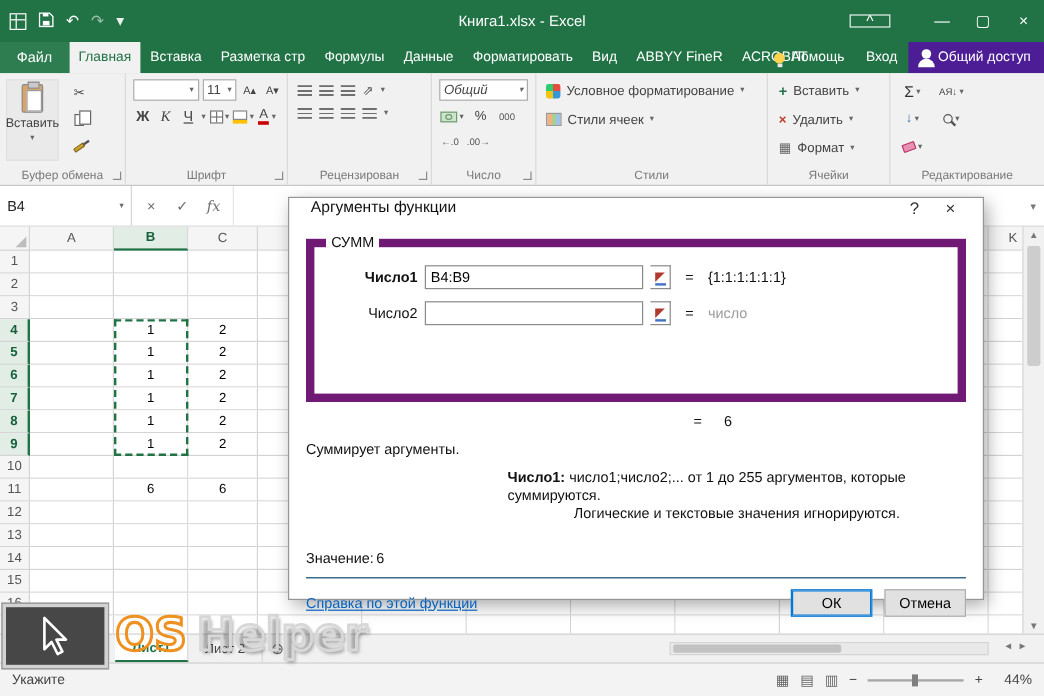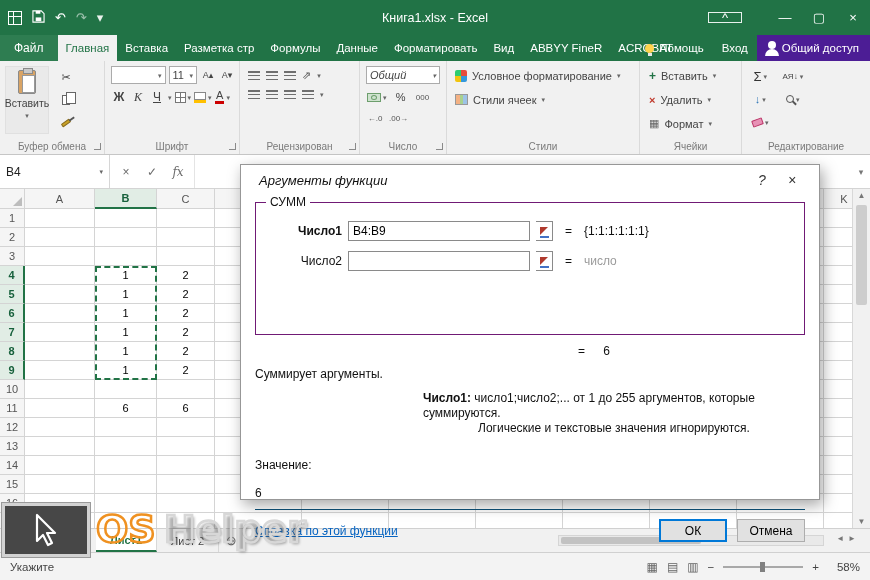--- a/index.html
+++ b/index.html
@@ -127,43 +127,43 @@
   .sel-overlay{position:absolute;left:95px;top:77px;width:62px;height:114px;border:2px dashed #217346;pointer-events:none;}
 
   
   .vscroll{position:absolute;right:0;top:189px;width:18px;height:339px;background:#f1f1f1;border-left:1px solid #d8d8d8;font-size:8px;color:#777;}
   .vs-up{position:absolute;top:2px;left:0;right:0;text-align:center;}
   .vs-dn{position:absolute;bottom:2px;left:0;right:0;text-align:center;}
   .vs-thumb{position:absolute;left:3px;right:3px;top:16px;height:100px;background:#cdcdcd;border-radius:2px;}
 
   
   .dialog{position:absolute;left:240px;top:164px;width:580px;height:336px;background:#fff;border:1px solid #979797;box-shadow:3px 5px 14px rgba(0,0,0,.35);z-index:20;font-size:12px;color:#111;}
-  .dlg-title{height:30px;display:flex;align-items:center;padding:0 12px 0 18px;font-size:13px;font-style:italic;}
+  .dlg-title{height:30px;display:flex;padding:0 12px 0 18px;font-size:13px;}
   .dlg-title .t{flex:1;}
   .dlg-help,.dlg-close{width:30px;text-align:center;font-size:14px;color:#333;}
   .dlg-body{padding:0 14px;}
-  .fnbox{border:1px solid #701a75;height:140px;padding:6px 8px;}
+  .fnbox{border:7px solid #701a75;height:140px;padding:6px 8px;}
   .fnbox legend{font-size:12px;padding:0 4px;margin-left:2px;color:#111;}
   .argrow{display:flex;align-items:center;margin:6px 0 10px;gap:6px;}
   .arglabel{width:78px;text-align:right;flex:0 0 auto;}
   .b{font-weight:bold;}
   .arginput{width:182px;height:20px;border:1px solid #8a8a8a;font:12px "Liberation Sans",sans-serif;padding:0 4px;}
   .rangebtn{width:17px;height:20px;border:1px solid #8a8a8a;border-left:none;background:#fff;display:flex;align-items:center;justify-content:center;}
   .range-arrow{width:9px;height:9px;position:relative;display:inline-block;}
   .range-arrow::before{content:'';position:absolute;top:0;left:0;border-right:8px solid transparent;border-top:8px solid #b03a2e;}
   .range-arrow::after{content:'';position:absolute;bottom:-2px;left:0;width:9px;height:2px;background:#4472c4;}
   .eq{margin-left:6px;}
   .argres{margin-left:6px;}
   .hint{color:#9b9b9b;}
   .dlg-result{margin:9px 0 0 323px;}
   .dlg-result .resval{margin-left:15px;}
   .dlg-summary{margin-top:9px;}
   .dlg-arghelp{margin:10px 0 0 168px;line-height:1.25;}
   .ah-line2{display:block;text-align:center;}
-  .dlg-value{margin-top:22px;display:flex;gap:14px;flex-direction:column;}
+  .dlg-value{margin-top:22px;display:flex;gap:2px;}
   .dlg-footer{margin-top:9px;border-top:1px solid #0c4a6e;padding-top:9px;display:flex;align-items:center;}
   .dlg-link{color:#0563c1;text-decoration:underline;flex:1;}
   .btn{min-width:68px;height:23px;background:#e1e1e1;border:1px solid #adadad;font:12px "Liberation Sans",sans-serif;margin-left:10px;}
   .btn.ok{border:1px solid #0078d7;box-shadow:inset 0 0 0 1px #0078d7;}
 
   
   .sheetbar{position:absolute;left:0;top:528px;width:100%;height:24px;background:#f1f1f1;border-top:1px solid #d0d0d0;display:flex;align-items:stretch;}
   .stab-space{width:96px;}
   .stab{padding:0 14px;display:flex;align-items:center;font-size:11px;color:#444;border-right:1px solid #d8d8d8;}
   .stab.active{background:#fff;color:#217346;font-weight:bold;border-bottom:2px solid #217346;}
@@ -750,21 +750,21 @@
     <span class="sb-mode">Укажите</span>
     <div class="sb-right">
       <span class="viewic">▦</span>
       <span class="viewic">▤</span>
       <span class="viewic">▥</span>
       <span>−</span>
       <span class="zoom-track">
           <span class="zoom-thumb"></span>
         </span>
       <span>+</span>
-      <span class="zoom-label">58%</span>
+      <span class="zoom-label">44%</span>
     </div>
   </div>
 
   <div class="wm">
     <div class="wm-box">
       <svg width="38" height="38" viewBox="0 0 38 38">
         <path d="M10 4 L10 30 L16 24 L21 34 L25 32 L20 22 L28 22 Z" fill="none" stroke="#fff" stroke-width="2.2" stroke-linejoin="round"></path>
       </svg>
     </div>
     <div class="wm-text">

